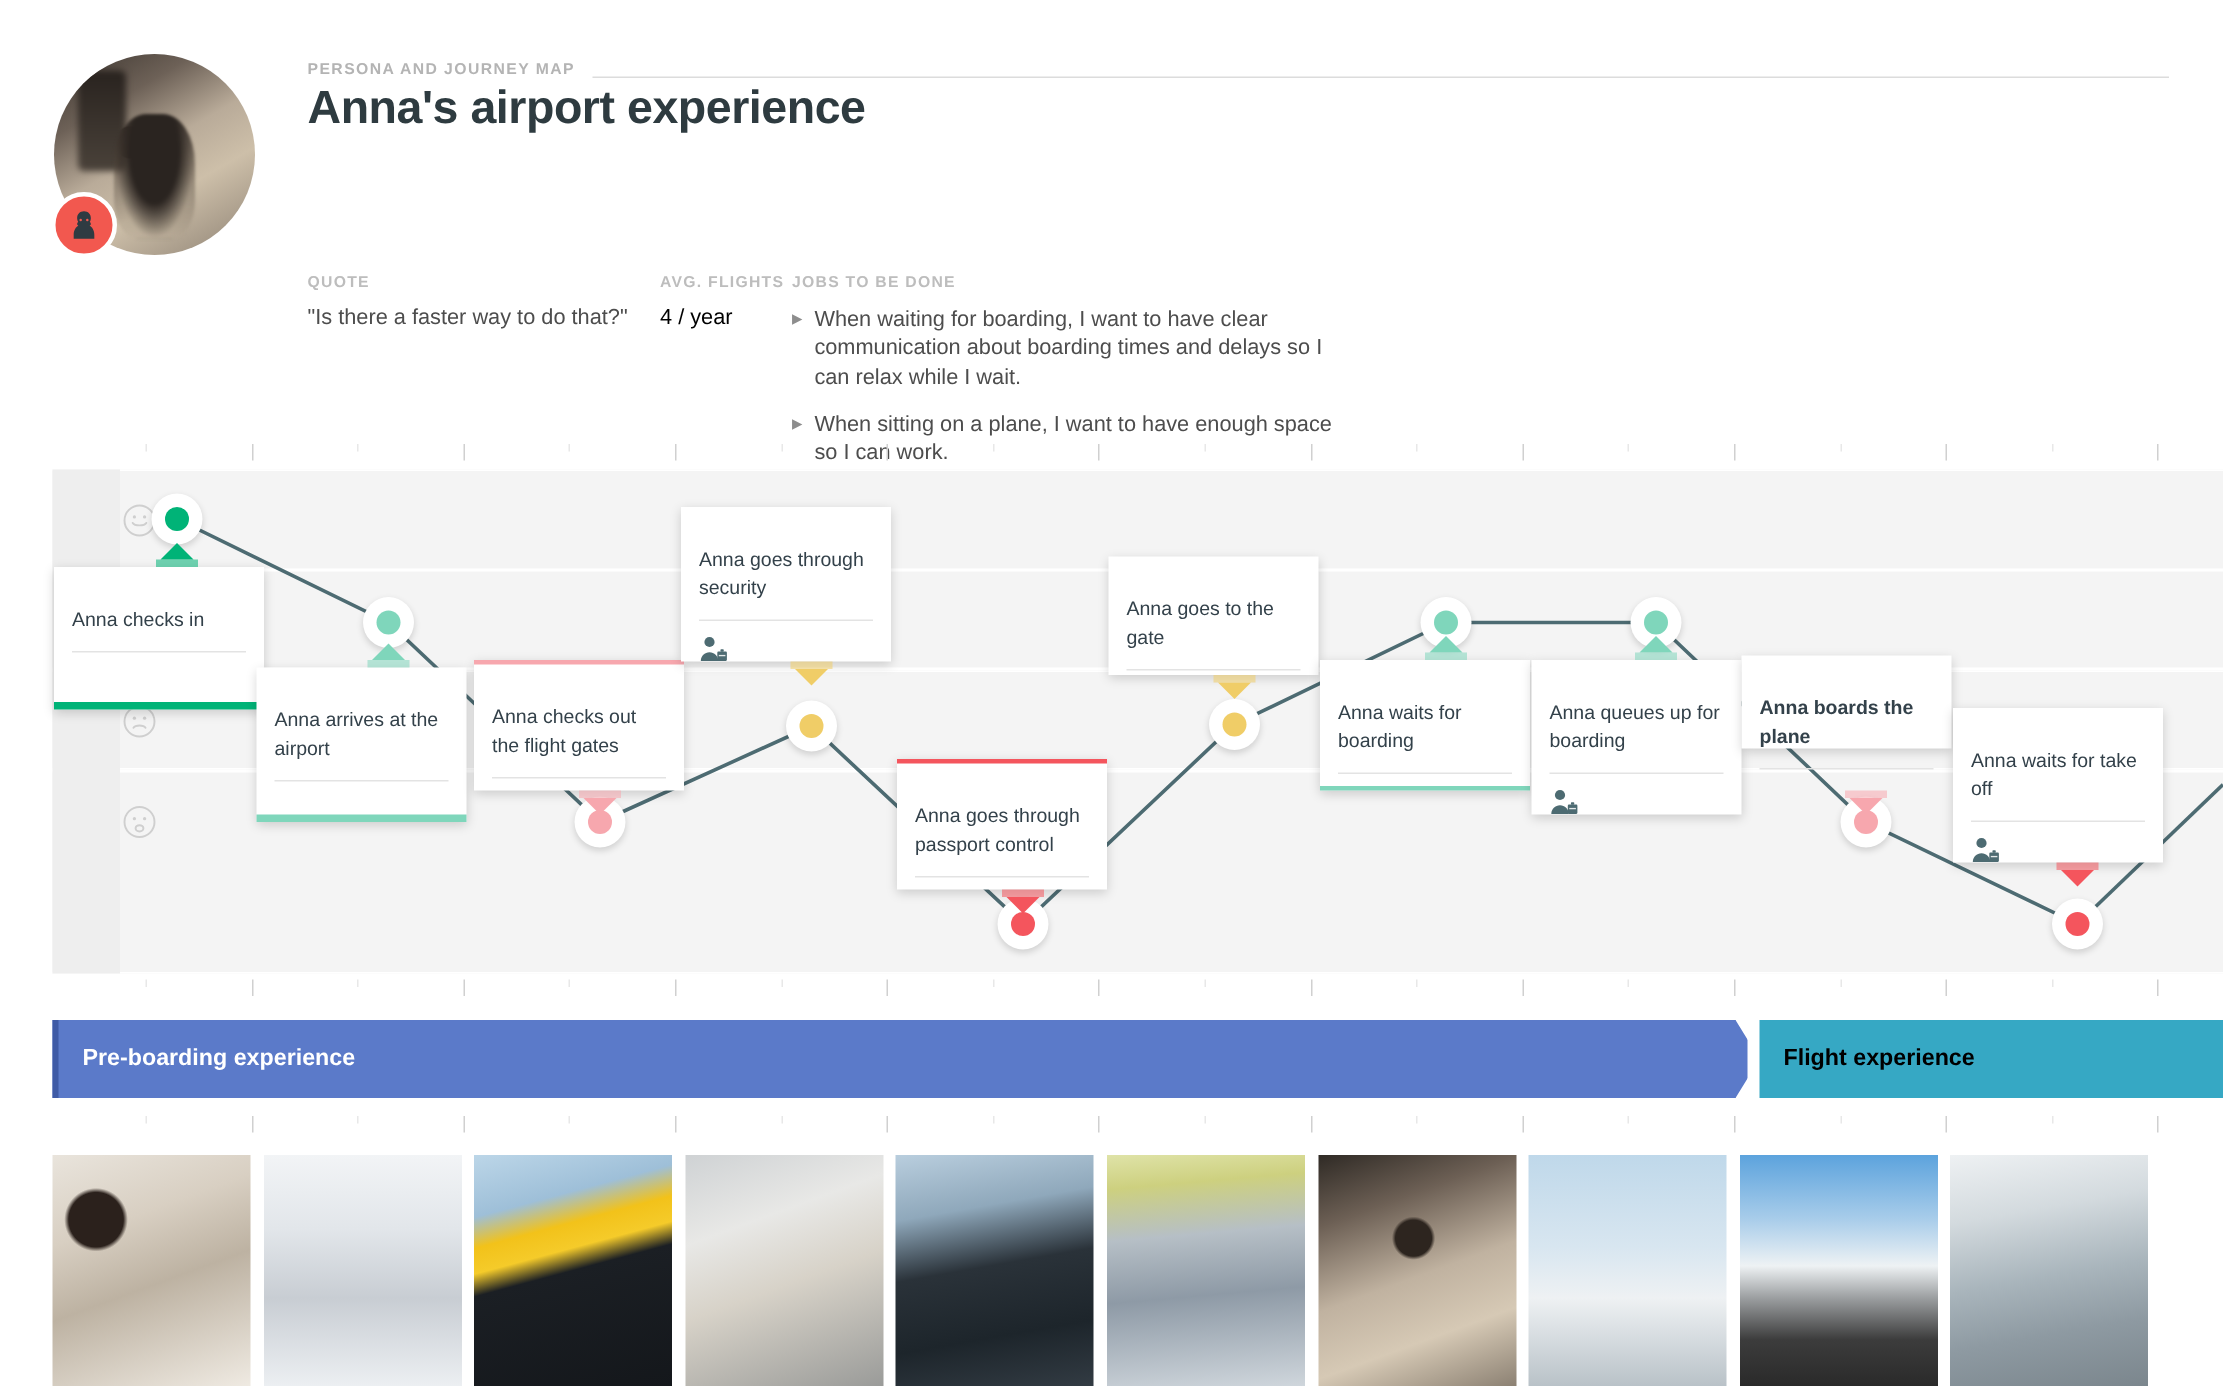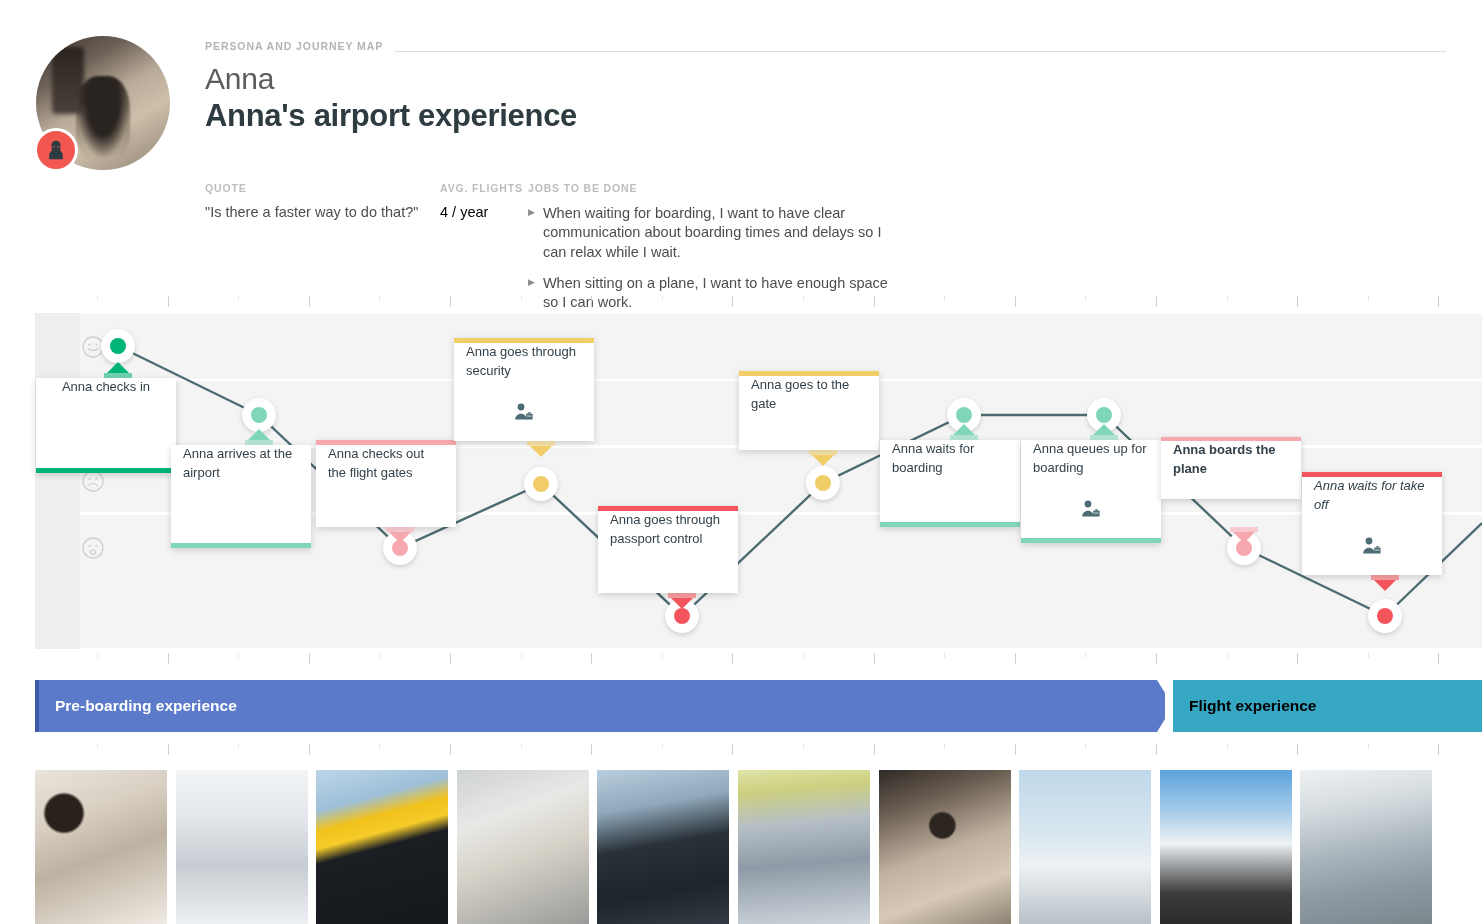--- a/index.html
+++ b/index.html
@@ -92,21 +92,21 @@
   .node i { display: block; width: 16px; height: 16px; border-radius: 50%; }
 
   
   .card {
     position: absolute; width: 140px; background: #ffffff;
     box-shadow: 0 2px 7px rgba(0,0,0,.17);
     display: flex; flex-direction: column;
   }
   .card .bar-top { height: 5px; width: 100%; }
   .card .bar-bot { height: 5px; width: 100%; margin-top: auto; }
-  .card .body { padding: 0 12px 0 12px; flex: 1; display: flex; flex-direction: column; align-items: center; }
+  .card .body { padding: 26px 12px 0 12px; flex: 1; display: flex; flex-direction: column; }
   .card .ttl { font-size: 13px; color: #33414a; line-height: 1.45; }
   .card .divider { height: 1px; background: #e3e3e3; margin-top: 11px; }
   .card .picon { margin-top: 10px; }
   .card .picon svg { width: 20px; height: 17px; display: block; }
   .card .spacer { flex: 1; min-height: 8px; }
 
   
   .stub { position: absolute; width: 28px; height: 5px; }
   .arrow { position: absolute; width: 0; height: 0; border-left: 11px solid transparent; border-right: 11px solid transparent; }
 
@@ -156,21 +156,20 @@
           <circle cx="14.4" cy="8.4" r=".9" fill="#f2584f"></circle>
         </svg>
     </div>
   </div>
 
   <div class="hdr">
     <div class="eyebrow-row">
       <div class="eyebrow">PERSONA AND JOURNEY MAP</div>
       <div class="eyebrow-rule"></div>
     </div>
-    <div class="persona-name">Anna</div>
     <div class="map-title">Anna's airport experience</div>
   </div>
 
   <div class="meta">
     <div class="meta-quote">
       <div class="meta-col-label">QUOTE</div>
       <div class="val">"Is there a faster way to do that?"</div>
     </div>
     <div class="meta-flights">
       <div class="meta-col-label">AVG. FLIGHTS</div>
@@ -391,21 +390,21 @@
         <div class="card" style="left: 1126px; top: 124px; height: 62px; font-weight: bold;">
           <div class="bar-top" style="background:#f7a7ae"></div>
           <div class="body">
             <div class="ttl">Anna boards the plane</div>
             <div class="divider"></div>
             <div class="spacer"></div>
           </div>
         </div>
         <div class="stub" style="background: rgb(247, 167, 174); opacity: 0.55; left: 1195px; top: 214px;"></div>
         <div class="arrow" style="left: 1198px; border-top: 11px solid rgb(247, 167, 174); top: 219px;"></div>
-        <div class="card" style="left: 1267px; top: 159px; height: 103px; font-style: italic;">
+        <div class="card" style="left: 1267px; top: 159px; height: 103px;">
           <div class="bar-top" style="background:#f4555d"></div>
           <div class="body">
             <div class="ttl">Anna waits for take off</div>
             <div class="divider"></div>
             <div class="picon">
               <svg viewBox="0 0 20 17">
                 <circle cx="7" cy="4" r="3.4" fill="#4d6b72"></circle>
                 <path d="M1.2 16.6c0-3.4 2.6-5.8 5.8-5.8s5.8 2.4 5.8 5.8z" fill="#4d6b72"></path>
                 <rect x="12.2" y="10.4" width="6.4" height="6.2" rx=".7" fill="#4d6b72"></rect>
                 <rect x="14.3" y="8.9" width="2.2" height="1.6" rx=".5" fill="#4d6b72"></rect>

